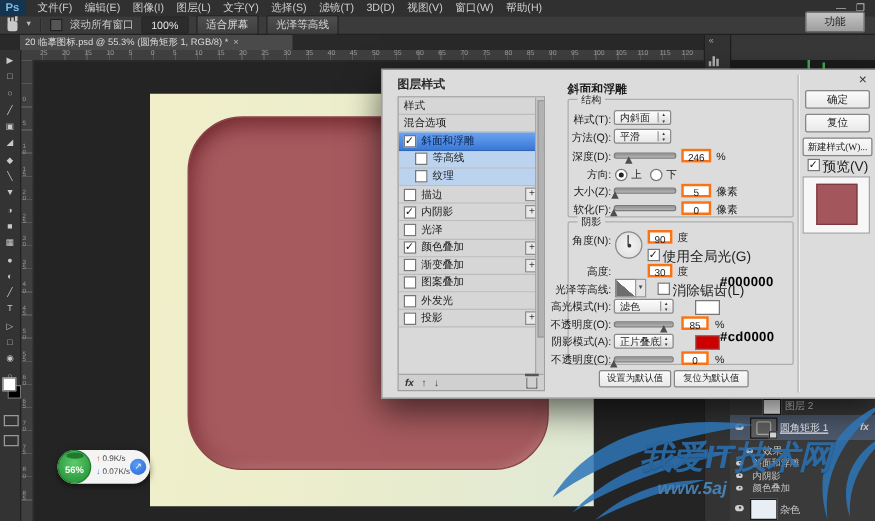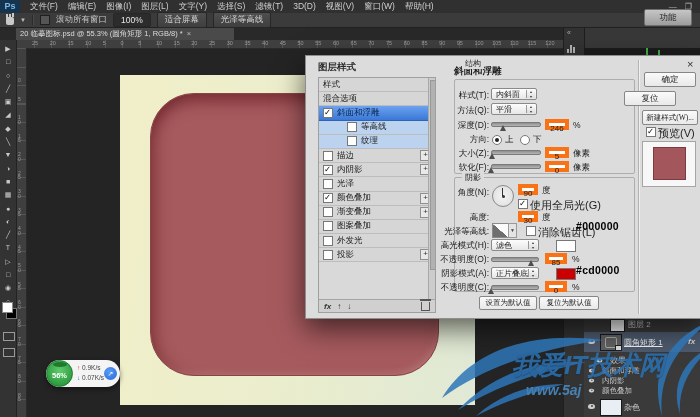--- a/index.html
+++ b/index.html
@@ -66,42 +66,42 @@
   #shape-thumb::before{content:"";position:absolute;left:4px;top:2px;width:10px;height:9px;border:1px solid #aaa;border-radius:2px;}
   #shape-thumb::after{content:"";position:absolute;right:-1px;bottom:-1px;width:5px;height:4px;background:#ddd;border:1px solid #222;}
   .fxmark{font-style:italic;font-weight:bold;color:#d8d8d8;font-size:8px;}
   .effrow{position:absolute;font-size:7.5px;color:#c6c6c6;}
   
   #dialog{left:305px;top:55px;width:398px;height:262px;background:#dcdcdc;border:1px solid #8e8e8e;box-shadow:0 10px 26px rgba(0,0,0,.6);z-index:10;color:#1c1c1c;}
   #dlg-title{left:12px;top:5px;font-size:9.5px;font-weight:bold;color:#2a2a2a;}
   #dlg-close{left:381px;top:2px;font-size:11px;color:#333;}
   #style-list{left:12px;top:21px;width:118px;height:236px;background:#d9d9d9;border:1px solid #9f9f9f;box-sizing:border-box;overflow:hidden;}
   .srow{height:14.2px;display:flex;align-items:center;gap:4px;padding:0 4px;border-bottom:1px solid #bdbdbd;background:#d6d6d6;font-size:8.5px;box-sizing:border-box;}
-  .srow.sub{padding-left:28px;background:#bcd3ef;}
+  .srow.sub{padding-left:13px;background:#bcd3ef;}
   .srow.sel{background:linear-gradient(#6ba3f0,#3a78d6);color:#06204a;border-bottom-color:#2f63b5;}
   .cb{width:8px;height:8px;background:#fff;border:1px solid #777;flex:0 0 auto;position:relative;}
   .cb.on::before{content:"✓";position:absolute;left:0;top:-2px;font-size:8.5px;color:#111;}
   .plus{margin-left:auto;width:9px;height:9px;border:1px solid #8f8f8f;background:#e9e9e9;font-size:8px;line-height:8px;text-align:center;color:#333;}
   #list-footer{position:absolute;left:0;bottom:0;width:100%;height:13px;background:#d0d0d0;border-top:1px solid #a5a5a5;display:flex;align-items:center;gap:6px;padding:0 5px;box-sizing:border-box;font-size:8px;color:#333;}
   #list-scroll{position:absolute;right:0;top:0;bottom:13px;width:6px;background:#cccccc;border-left:1px solid #a8a8a8;}
   #list-scroll i{position:absolute;left:1px;top:2px;width:4px;height:85%;background:#b2b2b2;border:1px solid #989898;}
   .trash{width:7px;height:8px;border:1px solid #555;border-top:none;position:relative;margin-left:auto;border-radius:0 0 1px 1px;}
   .trash::before{content:"";position:absolute;top:-3px;left:-2px;right:-2px;height:2px;background:#555;}
   #bevel-heading{left:148px;top:9px;font-size:9.5px;font-weight:bold;}
   .group{border:1px solid #adadad;border-radius:2px;}
   .legend{position:absolute;background:#dcdcdc;padding:0 3px;font-size:8px;color:#222;}
   .flabel{position:absolute;width:70px;text-align:right;font-size:8.5px;color:#1a1a1a;white-space:nowrap;}
   .dd{position:absolute;height:12px;background:linear-gradient(#fdfdfd,#e7e7e7);border:1px solid #8a8a8a;border-radius:2px;font-size:8px;line-height:11px;padding-left:4px;box-sizing:border-box;}
   .spin{position:absolute;right:1px;top:1px;bottom:1px;width:8px;background:linear-gradient(#fafafa,#dcdcdc);border-left:1px solid #999;text-align:center;color:#333;}
   .spin::before{content:"▲";display:block;font-size:3.5px;line-height:4.5px;}
   .spin::after{content:"▼";display:block;font-size:3.5px;line-height:4px;}
   .slid{position:absolute;height:9px;}
   .slid .tr{position:absolute;left:0;right:0;top:1px;height:3px;background:linear-gradient(#8f8f8f,#b5b5b5);border:1px solid #7a7a7a;border-radius:2px;}
   .slid .hd{position:absolute;top:4px;width:0;height:0;border-left:3.5px solid transparent;border-right:3.5px solid transparent;border-bottom:6px solid #4e4e4e;margin-left:-3.5px;}
-  .vbox{position:absolute;height:11px;background:#fff;border:4px solid #f97316;font-size:8px;line-height:11px;text-align:center;box-sizing:border-box;}
+  .vbox{position:absolute;height:11px;background:#fff;border:2px solid #f97316;font-size:8px;line-height:11px;text-align:center;box-sizing:border-box;}
   .unit{position:absolute;font-size:8.5px;color:#1a1a1a;}
   .radio{position:absolute;display:flex;align-items:center;gap:3px;font-size:8.5px;}
   .rdot{width:8px;height:8px;border:1px solid #777;border-radius:50%;background:#fff;position:relative;}
   .rdot.on::after{content:"";position:absolute;left:2px;top:2px;width:4px;height:4px;background:#222;border-radius:50%;}
   .fcb{position:absolute;width:8px;height:8px;background:#fff;border:1px solid #777;}
   .fcb.on::before{content:"✓";position:absolute;left:0;top:-2px;font-size:8.5px;color:#111;}
   .fcblabel{position:absolute;font-size:11px;}
   .dial{position:absolute;width:20px;height:20px;border-radius:50%;background:radial-gradient(#f4f4f4,#dcdcdc);border:1px solid #8a8a8a;}
   .dial i{position:absolute;left:9px;top:2px;width:1px;height:8px;background:#333;}
   .dial::after{content:"";position:absolute;left:8.5px;top:8.5px;width:3px;height:3px;background:#333;border-radius:50%;}
@@ -376,21 +376,21 @@
         <span style="font-style:italic;font-weight:bold;">fx</span>
         <span>↑</span>
         <span>↓</span>
         <span class="trash"></span>
       </div>
     </div>
 
     <span id="bevel-heading" class="ab">斜面和浮雕</span>
 
     <div class="group ab" style="left:148px;top:23px;width:179px;height:93px;"></div>
-    <span class="legend ab" style="left:156px;top:2px;">结构</span>
+    <span class="legend ab" style="left:156px;top:18px;">结构</span>
 
     <span class="flabel" style="left:113px;top:34px;">样式(T):</span>
     <div class="dd" style="left:185px;top:32px;width:46px;"><span>内斜面</span><span class="spin"></span></div>
 
     <span class="flabel" style="left:113px;top:49px;">方法(Q):</span>
     <div class="dd" style="left:185px;top:47px;width:46px;"><span>平滑</span><span class="spin"></span></div>
 
     <span class="flabel" style="left:113px;top:64px;">深度(D):</span>
     <div class="slid" id="s-depth" style="left:185px;top:65px;width:50px;">
         <i class="tr"></i>
@@ -471,21 +471,21 @@
         <b class="hd" style="left: 0%;"></b>
       </div>
     <span class="vbox" style="left:239px;top:225px;width:22px;">0</span>
     <span class="unit" style="left:266px;top:226px;">%</span>
 
     <span class="lbtn" style="left:173px;top:240px;width:56px;height:12px;line-height:12px;">设置为默认值</span>
     <span class="lbtn" style="left:233px;top:240px;width:58px;height:12px;line-height:12px;">复位为默认值</span>
 
     <div id="divider" class="ab"></div>
     <span class="lbtn" style="left:338px;top:16px;width:50px;height:13px;line-height:13px;font-size:8.5px;">确定</span>
-    <span class="lbtn" style="left:318px;top:35px;width:50px;height:13px;line-height:13px;font-size:8.5px;font-family:Liberation Serif, serif;">复位</span>
+    <span class="lbtn" style="left:338px;top:35px;width:50px;height:13px;line-height:13px;font-size:8.5px;font-family:Liberation Serif, serif;">复位</span>
     <span class="lbtn" style="left:336px;top:54px;width:54px;height:13px;line-height:13px;font-size:7.5px;font-family:Liberation Serif, serif;">新建样式(W)...</span>
     <span class="fcb on" style="left:340px;top:71px;"></span>
     <span class="fcblabel" style="left:352px;top:70px;">预览(V)</span>
     <div id="pvbox" class="ab">
       <div id="pvswatch" style="background: rgb(163, 86, 92);"></div>
     </div>
   </div>
 
   <div id="widget" class="ab">
     <div id="wball">56%</div>

